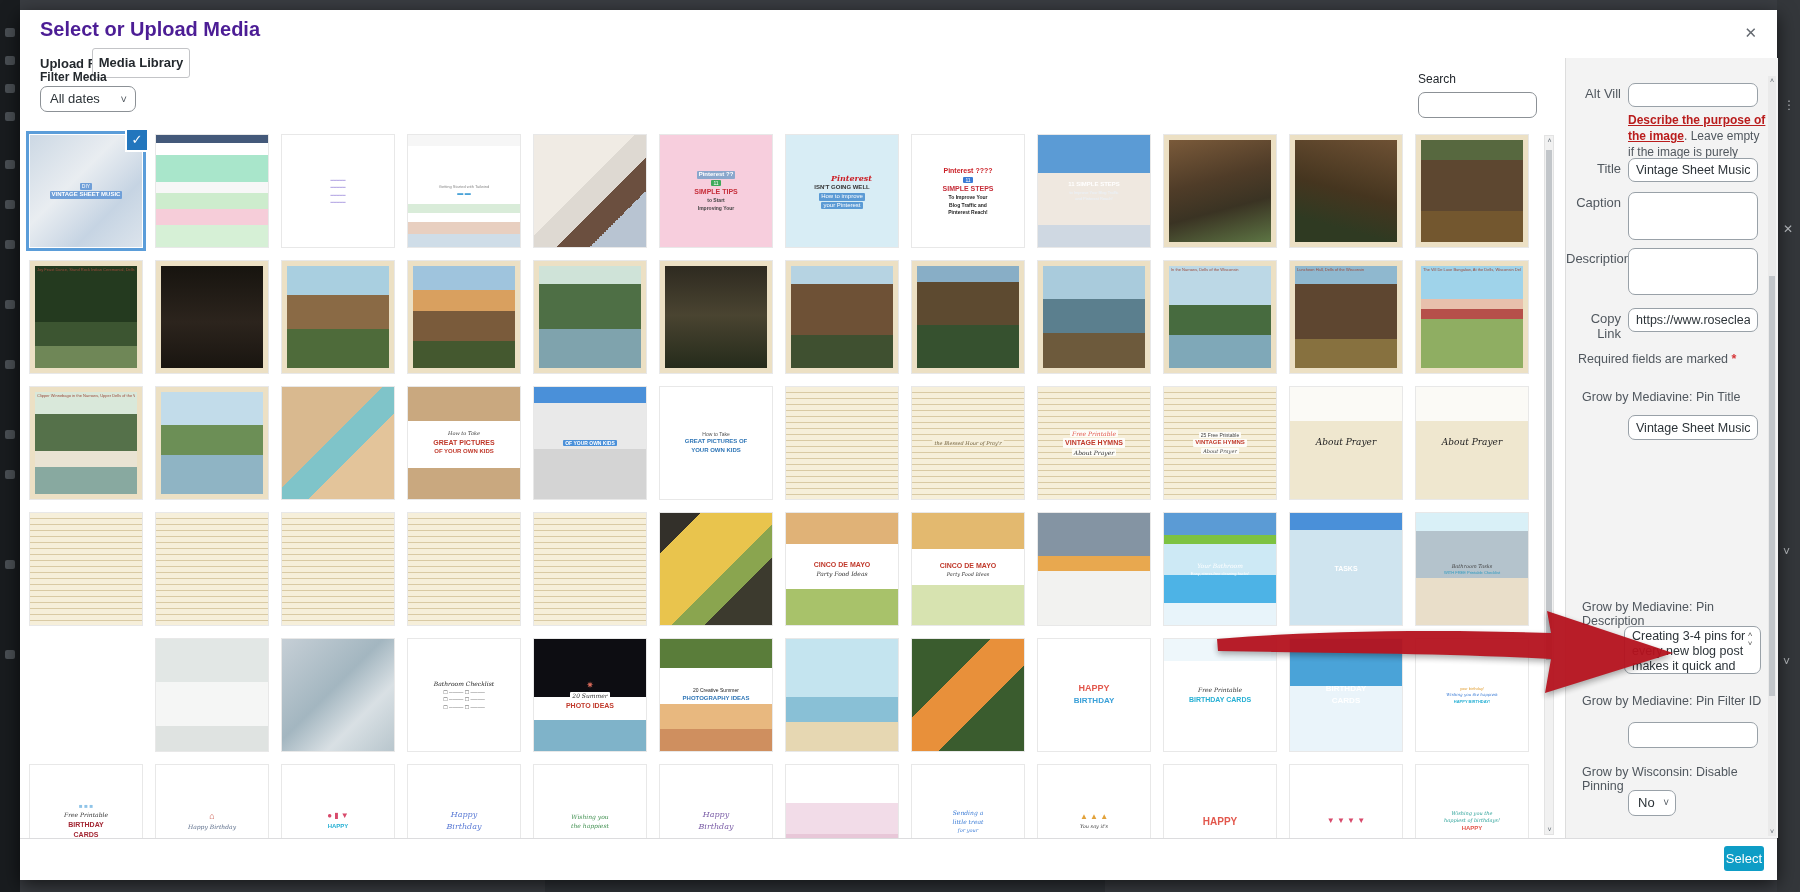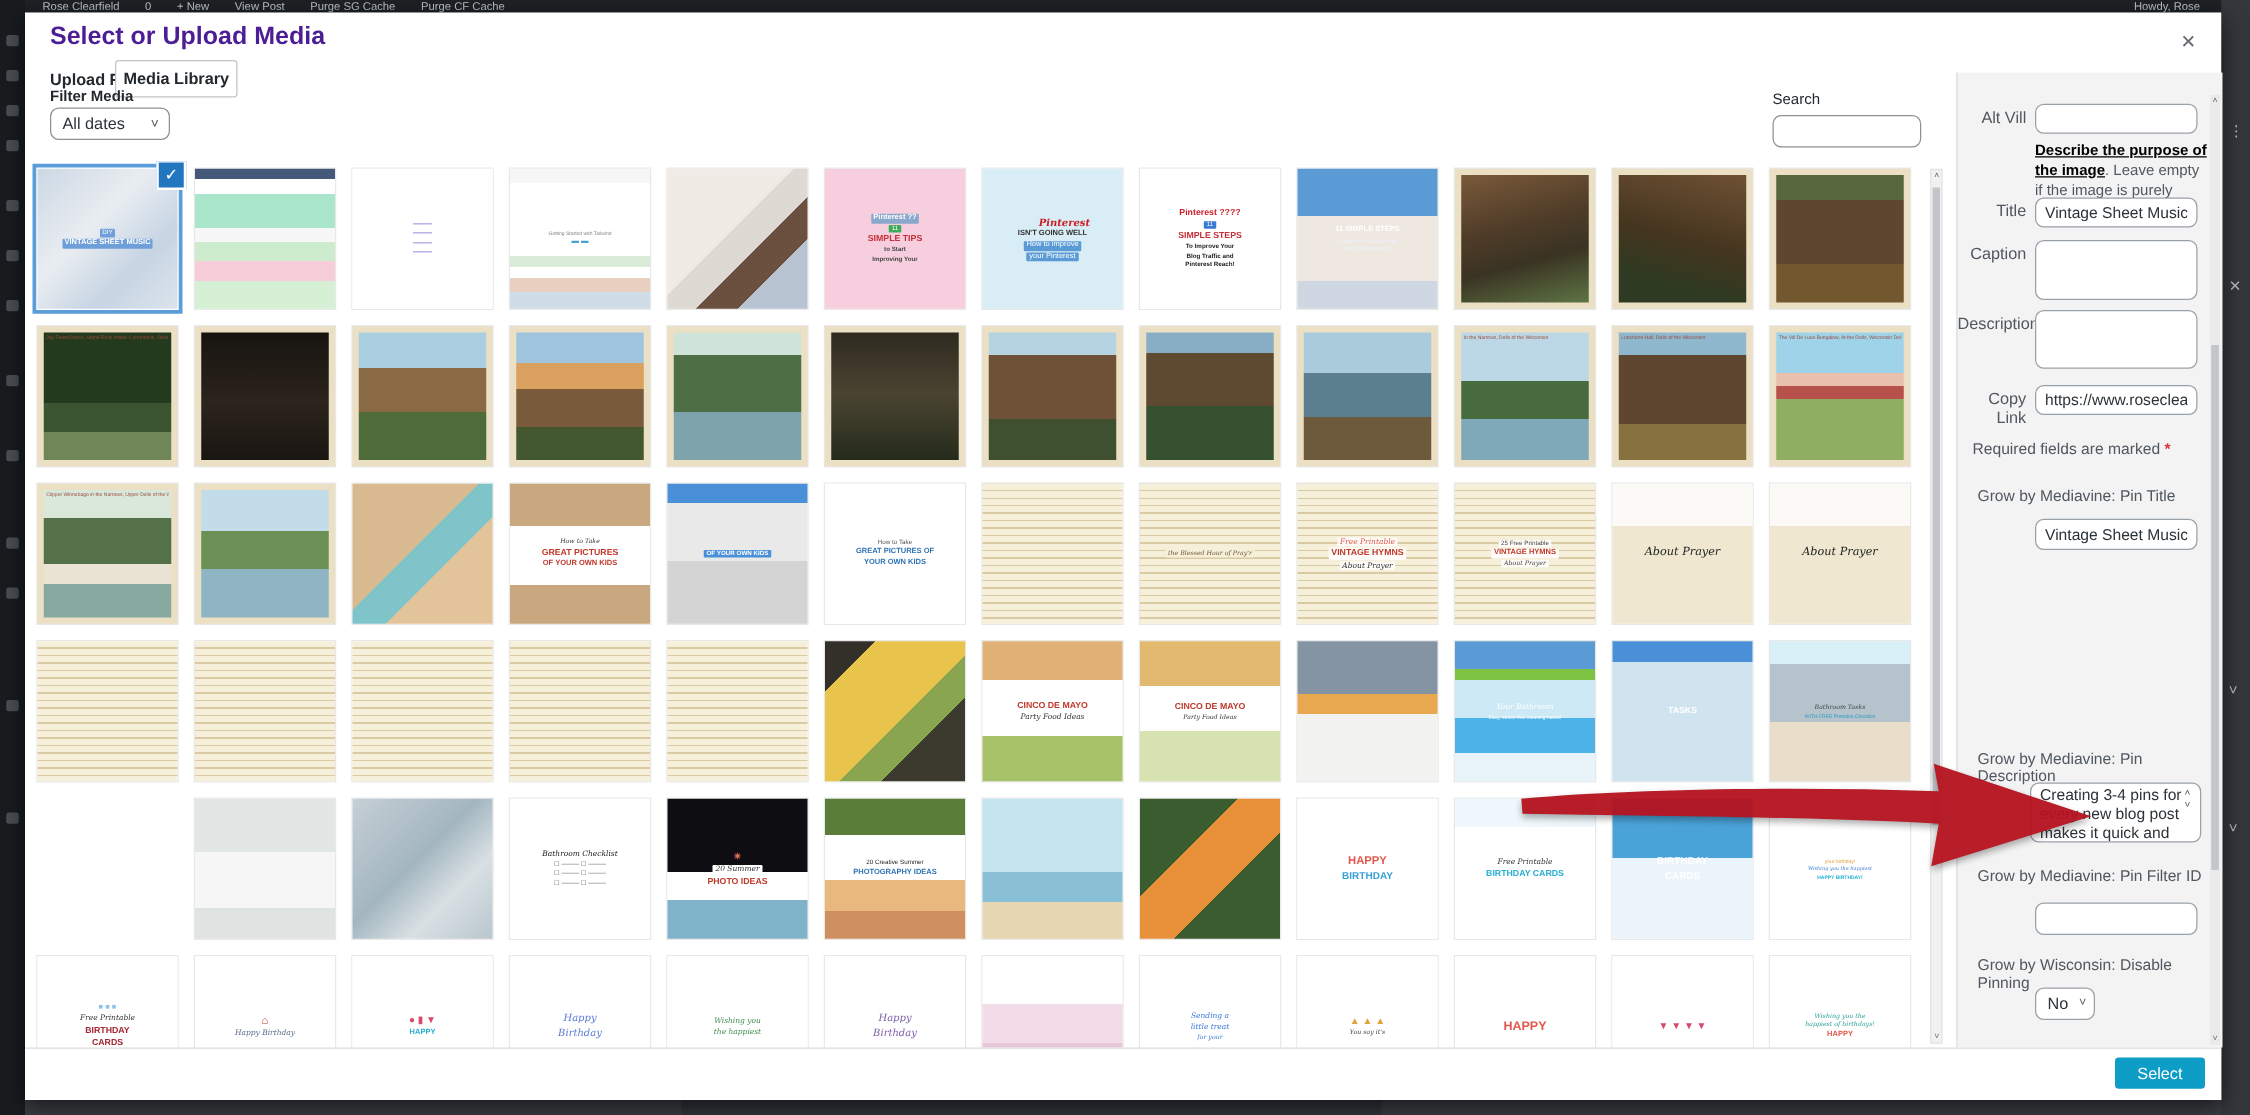--- a/index.html
+++ b/index.html
@@ -43,53 +43,42 @@
   #gsb{position:absolute;left:1524px;top:125px;width:10px;height:700px;background:#f1f1f1;border:1px solid #e3e3e3;box-sizing:border-box;}
   #gsb .thumb{position:absolute;left:1px;top:14px;width:6px;height:510px;background:#c2c6ca;}
   #gsb .a{position:absolute;left:1px;width:7px;text-align:center;font-size:7px;color:#606a72;}
   
   #sidebar{position:absolute;left:1545px;top:48px;width:212px;height:780px;background:#f3f3f3;border-left:1px solid #ddd;}
   .flabel{position:absolute;left:0;width:55px;text-align:right;font-size:13px;color:#50575e;}
   .inp{position:absolute;left:62px;width:130px;background:#fff;border:1px solid #99a1a8;border-radius:7px;font-family:"Liberation Sans",sans-serif;font-size:12.5px;color:#2c3338;padding:2px 7px;box-sizing:border-box;overflow:hidden;white-space:nowrap;}
   textarea.inp{resize:none;white-space:normal;line-height:15px;}
   .mlabel{position:absolute;left:16px;font-size:12.5px;color:#50575e;}
   #help{position:absolute;left:62px;top:54px;width:138px;font-size:12px;line-height:16px;color:#50575e;}
-  #help a{color:#000000;text-decoration:underline;font-weight:600;}
+  #help a{color:#b91c1c;text-decoration:underline;font-weight:600;}
   #req{position:absolute;left:12px;top:294px;font-size:12.5px;color:#50575e;}
   #req b{color:#d63638;}
   #mv-note{position:absolute;left:60px;top:397px;width:138px;font-size:12px;line-height:16.5px;color:#555;font-style:italic;font-family:"DejaVu Serif",serif;}
   #pd-arrows{position:absolute;left:178px;top:572px;width:12px;font-size:8px;color:#555;text-align:center;line-height:9px;}
   #no-select{position:absolute;left:62px;top:732px;width:48px;height:26px;border:1px solid #99a1a8;border-radius:7px;background:#fff;font-size:13px;color:#2c3338;line-height:24px;padding-left:9px;box-sizing:border-box;cursor:pointer;}
   #no-select .chev{position:absolute;right:6px;top:0;font-size:10px;color:#50575e;}
   
   #ssb{position:absolute;left:202px;top:18px;width:8px;height:760px;background:#eaeaea;}
   #ssb .thumb{position:absolute;left:1px;top:200px;width:6px;height:420px;background:#c2c6ca;}
   #ssb .a{position:absolute;left:0;width:8px;text-align:center;font-size:7px;color:#606a72;}
   
   #mfooter{position:absolute;left:0;bottom:0;width:100%;height:42px;background:#fff;border-top:1px solid #dcdcde;box-sizing:border-box;}
-  #select-btn{position:absolute;right:13px;bottom:9px;height:25px;padding:0 18px;border:none;border-radius:3px;color:#fff;font-size:13px;font-family:"Liberation Sans",sans-serif;cursor:pointer;}
+  #select-btn{position:absolute;right:13px;bottom:9px;height:25px;padding:0 2px;border:none;border-radius:3px;color:#fff;font-size:13px;font-family:"Liberation Sans",sans-serif;cursor:pointer;}
   
   #arrow-svg{position:absolute;left:1195px;top:585px;z-index:50;filter:drop-shadow(0 3px 3px rgba(0,0,0,.35)) blur(.4px);opacity:.95;}
 </style>
 </head>
 <body>
 
 <div id="stage">
 
-  <div id="adminbar">
-    <div class="ab-left">
-      <span>Rose Clearfield</span>
-      <span>0</span>
-      <span>+ New</span>
-      <span>View Post</span>
-      <span>Purge SG Cache</span>
-      <span>Purge CF Cache</span>
-    </div>
-    <div class="ab-right">Howdy, Rose</div>
-  </div>
 
   <div id="leftstrip">
     <div class="lglyph" style="top:28px"></div>
       <div class="lglyph" style="top:56px"></div>
     <div class="lglyph" style="top:84px"></div>
       <div class="lglyph" style="top:112px"></div>
     <div class="lglyph" style="top:160px"></div>
       <div class="lglyph" style="top:200px"></div>
     <div class="lglyph" style="top:240px"></div>
       <div class="lglyph" style="top:300px"></div>

